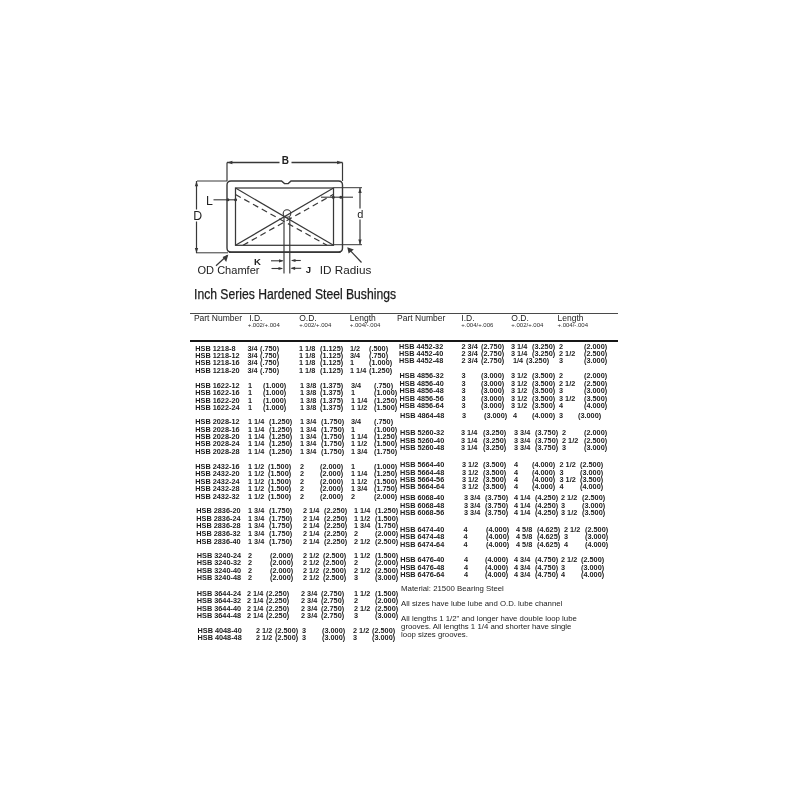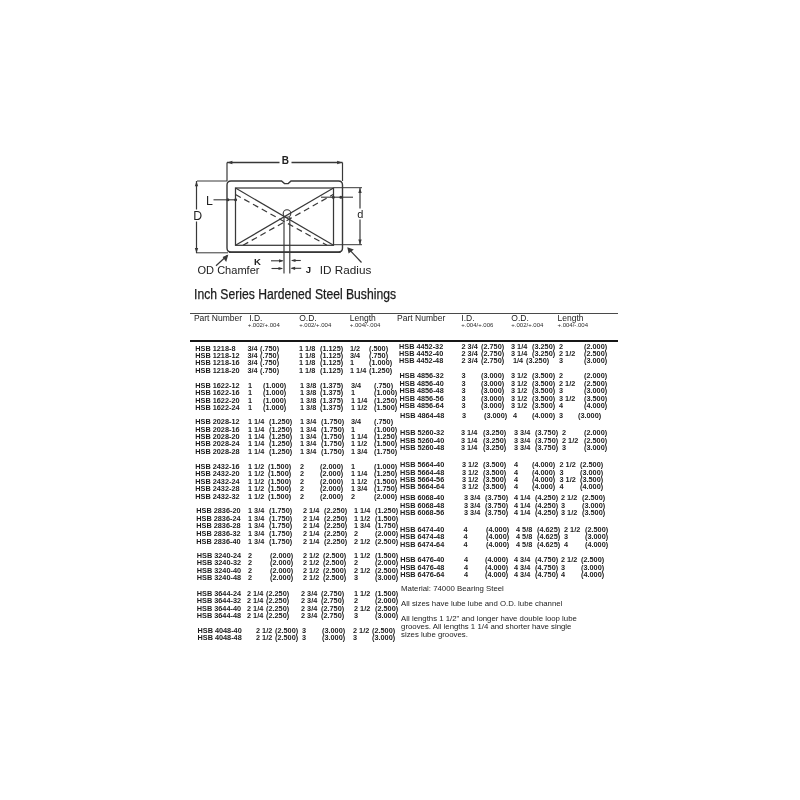--- a/index.html
+++ b/index.html
@@ -77,25 +77,25 @@
 <div class="t b" style="left:0;top:483.33px;font-size:7.3px;width:800px"><span class="sp" style="left:400.0px">HSB 5664-64</span><span class="sp" style="left:462.0px">3 1/2</span><span class="sp" style="left:483.0px">(3.500)</span><span class="sp" style="left:514.0px">4</span><span class="sp" style="left:532.0px">(4.000)</span><span class="sp" style="left:559.5px">4</span><span class="sp" style="left:580.0px">(4.000)</span></div>
 <div class="t b" style="left:0;top:494.13px;font-size:7.3px;width:800px"><span class="sp" style="left:400.0px">HSB 6068-40</span><span class="sp" style="left:464.0px">3 3/4</span><span class="sp" style="left:485.0px">(3.750)</span><span class="sp" style="left:514.0px">4 1/4</span><span class="sp" style="left:535.0px">(4.250)</span><span class="sp" style="left:561.0px">2 1/2</span><span class="sp" style="left:582.0px">(2.500)</span></div>
 <div class="t b" style="left:0;top:501.53px;font-size:7.3px;width:800px"><span class="sp" style="left:400.0px">HSB 6068-48</span><span class="sp" style="left:464.0px">3 3/4</span><span class="sp" style="left:485.0px">(3.750)</span><span class="sp" style="left:514.0px">4 1/4</span><span class="sp" style="left:535.0px">(4.250)</span><span class="sp" style="left:561.0px">3</span><span class="sp" style="left:582.0px">(3.000)</span></div>
 <div class="t b" style="left:0;top:508.93px;font-size:7.3px;width:800px"><span class="sp" style="left:400.0px">HSB 6068-56</span><span class="sp" style="left:464.0px">3 3/4</span><span class="sp" style="left:485.0px">(3.750)</span><span class="sp" style="left:514.0px">4 1/4</span><span class="sp" style="left:535.0px">(4.250)</span><span class="sp" style="left:561.0px">3 1/2</span><span class="sp" style="left:582.0px">(3.500)</span></div>
 <div class="t b" style="left:0;top:525.83px;font-size:7.3px;width:800px"><span class="sp" style="left:400.0px">HSB 6474-40</span><span class="sp" style="left:463.5px">4</span><span class="sp" style="left:486.0px">(4.000)</span><span class="sp" style="left:516.0px">4 5/8</span><span class="sp" style="left:537.0px">(4.625)</span><span class="sp" style="left:564.0px">2 1/2</span><span class="sp" style="left:585.0px">(2.500)</span></div>
 <div class="t b" style="left:0;top:533.23px;font-size:7.3px;width:800px"><span class="sp" style="left:400.0px">HSB 6474-48</span><span class="sp" style="left:463.5px">4</span><span class="sp" style="left:486.0px">(4.000)</span><span class="sp" style="left:516.0px">4 5/8</span><span class="sp" style="left:537.0px">(4.625)</span><span class="sp" style="left:564.0px">3</span><span class="sp" style="left:585.0px">(3.000)</span></div>
 <div class="t b" style="left:0;top:540.63px;font-size:7.3px;width:800px"><span class="sp" style="left:400.0px">HSB 6474-64</span><span class="sp" style="left:463.5px">4</span><span class="sp" style="left:486.0px">(4.000)</span><span class="sp" style="left:516.0px">4 5/8</span><span class="sp" style="left:537.0px">(4.625)</span><span class="sp" style="left:564.0px">4</span><span class="sp" style="left:585.0px">(4.000)</span></div>
 <div class="t b" style="left:0;top:556.13px;font-size:7.3px;width:800px"><span class="sp" style="left:400.2px">HSB 6476-40</span><span class="sp" style="left:464.0px">4</span><span class="sp" style="left:485.0px">(4.000)</span><span class="sp" style="left:514.0px">4 3/4</span><span class="sp" style="left:535.0px">(4.750)</span><span class="sp" style="left:561.0px">2 1/2</span><span class="sp" style="left:581.0px">(2.500)</span></div>
 <div class="t b" style="left:0;top:563.73px;font-size:7.3px;width:800px"><span class="sp" style="left:400.2px">HSB 6476-48</span><span class="sp" style="left:464.0px">4</span><span class="sp" style="left:485.0px">(4.000)</span><span class="sp" style="left:514.0px">4 3/4</span><span class="sp" style="left:535.0px">(4.750)</span><span class="sp" style="left:561.0px">3</span><span class="sp" style="left:581.0px">(3.000)</span></div>
 <div class="t b" style="left:0;top:571.33px;font-size:7.3px;width:800px"><span class="sp" style="left:400.2px">HSB 6476-64</span><span class="sp" style="left:464.0px">4</span><span class="sp" style="left:485.0px">(4.000)</span><span class="sp" style="left:514.0px">4 3/4</span><span class="sp" style="left:535.0px">(4.750)</span><span class="sp" style="left:561.0px">4</span><span class="sp" style="left:581.0px">(4.000)</span></div>
-<div class="t" style="left:401.1px;top:585.15px;font-size:7.8px;">Material: 74000 Bearing Steel</div>
+<div class="t" style="left:401.1px;top:585.15px;font-size:7.8px;">Material: 21500 Bearing Steel</div>
 <div class="t" style="left:401.1px;top:600.25px;font-size:7.8px;">All sizes have lube lube and O.D. lube channel</div>
 <div class="t" style="left:401.1px;top:614.85px;font-size:7.8px;">All lengths 1 1/2" and longer have double loop lube</div>
 <div class="t" style="left:401.1px;top:622.75px;font-size:7.8px;">grooves. All lengths 1 1/4 and shorter have single</div>
-<div class="t" style="left:401.1px;top:630.65px;font-size:7.8px;">sizes lube grooves.</div>
+<div class="t" style="left:401.1px;top:630.65px;font-size:7.8px;">loop sizes grooves.</div>
 <svg style="position:absolute;left:170px;top:140px" width="222" height="146" viewBox="170 140 222 146">
 <line x1="227" y1="162.5" x2="279.5" y2="162.5" stroke="#383838" stroke-width="1.35"></line>
 <line x1="291.5" y1="162.5" x2="342.5" y2="162.5" stroke="#383838" stroke-width="1.35"></line>
 <polygon points="227.4,162.5 232.4,160.8 232.4,164.2" fill="#383838"></polygon>
 <polygon points="342.1,162.5 337.1,160.8 337.1,164.2" fill="#383838"></polygon>
 <line x1="227" y1="162.5" x2="227" y2="181" stroke="#383838" stroke-width="1.2"></line>
 <line x1="342.5" y1="162.5" x2="342.5" y2="181" stroke="#383838" stroke-width="1.2"></line>
 <text x="281.7" y="164.3" font-size="10" fill="#222" font-weight="bold">B</text>
 <path d="M 231,181 L 281.5,181 L 284.5,183.6 L 288.2,183.6 L 291,181 L 338.5,181 Q 342.5,181 342.5,185 L 342.5,248 Q 342.5,252 338.5,252 L 231,252 Q 227,252 227,248 L 227,185 Q 227,181 231,181 Z" fill="none" stroke="#383838" stroke-width="1.4"></path>
 <line x1="229" y1="252.3" x2="340.5" y2="252.3" stroke="#383838" stroke-width="1.2"></line>

